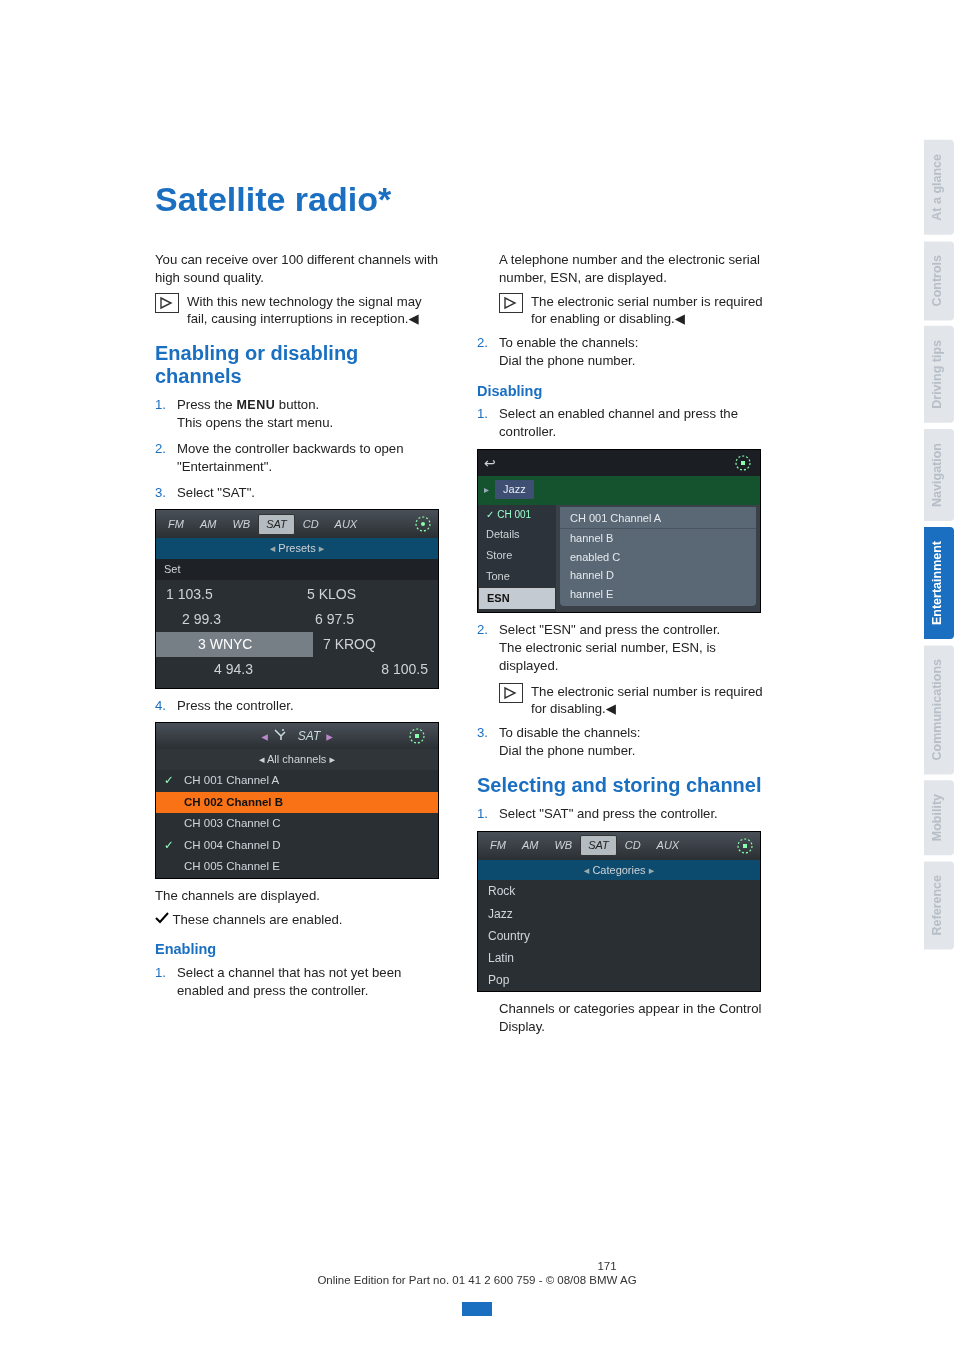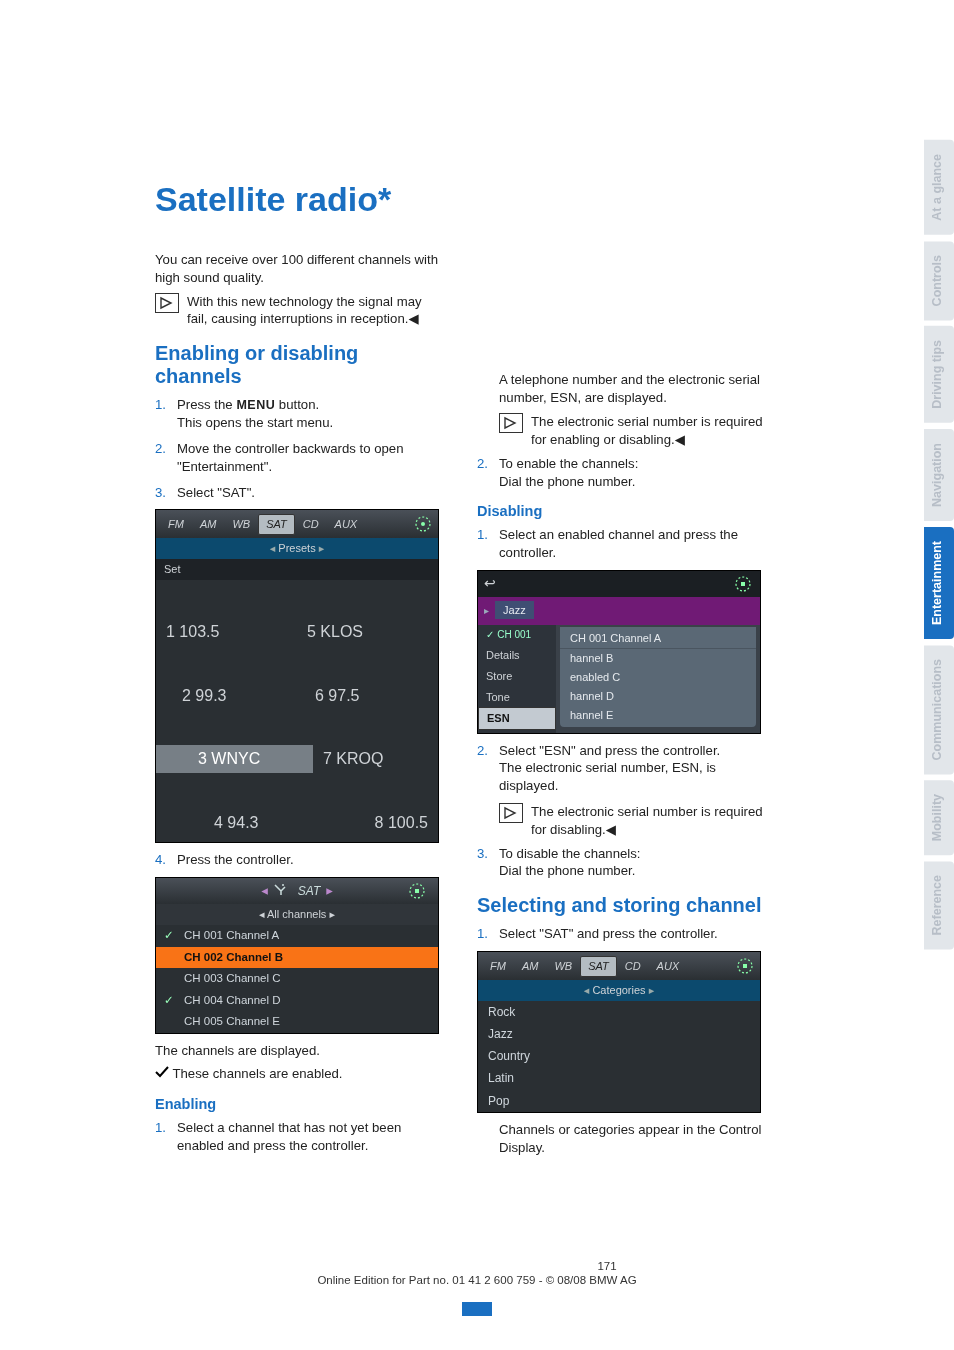--- a/index.html
+++ b/index.html
@@ -1,18 +1,18 @@
 <!DOCTYPE html>
 <html><head>
 <meta charset="utf-8">
 <style>
   * { box-sizing: border-box; margin: 0; padding: 0; }
   body { width: 954px; height: 1350px; position: relative; font-family: Arial, Helvetica, sans-serif; color: #222; background: #fff; }
   .page { position: absolute; left: 0; top: 0; width: 954px; height: 966px; padding: 180px 40px 28px 155px; }
-  .cols { display: flex; gap: 36px; align-items: flex-end; }
+  .cols { display: flex; gap: 36px; }
   .col { width: 286px; font-size: 13.2px; line-height: 1.35; }
   h1 { color: #1a6fc1; font-size: 34px; font-weight: bold; margin-bottom: 26px; }
   h2 { color: #1a6fc1; font-size: 20px; font-weight: bold; margin: 14px 0 8px 0; line-height: 1.15; }
   h3 { color: #1a6fc1; font-size: 14.5px; font-weight: bold; margin: 12px 0 4px 0; }
   p { margin: 6px 0; }
   ol { list-style: none; margin: 4px 0; }
   ol > li { margin: 4px 0 8px 0; padding-left: 22px; position: relative; }
   ol > li .num { position: absolute; left: 0; color: #1a6fc1; }
   .note { display: flex; margin: 6px 0; }
   .note-icon { width: 24px; height: 20px; border: 1px solid #333; flex: 0 0 24px; margin-right: 8px; position: relative; }
@@ -21,21 +21,21 @@
   .check { display: inline-block; width: 14px; }
   .fig { width: 284px; margin: 8px 0; background: #2a2f33; border: 1px solid #000; }
   .fig-tabs { display: flex; align-items: center; background: linear-gradient(#4a5058,#2a2f33); height: 28px; padding: 0 4px; }
   .ftab { font-size: 11px; color: #cfd3d7; padding: 4px 8px; font-style: italic; }
   .ftab.sel { background: #b4bcc2; color: #222; border: 1px solid #333; border-radius: 2px; padding: 2px 7px; }
   .knob { width: 22px; height: 22px; margin-left: auto; color: #9aa; }
   .fig-sub { text-align: center; color: #cfd3d7; font-size: 11px; padding: 3px 0; background: #0c4a6e; }
   .fig-sub .arr { color: #9aa; }
   .fig-body { padding: 2px 0 6px 0; }
   .fig-set { background: #1e2226; color: #cfd3d7; font-size: 11px; padding: 3px 8px; }
-  .preset-row { display: flex; color: #cfd3d7; font-size: 16px; margin-top: 36px; }
+  .preset-row { display: flex; color: #cfd3d7; font-size: 14px; }
   .preset-row > div { flex: 1; padding: 3px 10px; }
   .preset-row > div.selrow { background: #777f86; color: #fff; }
   .preset-row.altL > div:first-child { padding-left: 26px; }
   .preset-row.altR > div:first-child { padding-left: 42px; }
   .fig2-head { display: flex; align-items: center; justify-content: center; background: linear-gradient(#4a5058,#2a2f33); height: 26px; color: #b8c; }
   .fig2-head .sat { color: #cdd; font-size: 12px; font-style: italic; margin: 0 6px; }
   .fig2-sub { text-align: center; color: #cfd3d7; font-size: 11px; padding: 3px 0; background: #30353a; }
   .clist { font-size: 11.5px; color: #cfd6dc; }
   .crow { padding: 3px 10px 3px 28px; position: relative; }
   .crow .chk { position: absolute; left: 8px; top: 3px; color: #9fb; }
@@ -190,21 +190,21 @@
       <div class="fig">
         <div class="fig3-top">
           <span class="back-icon">↩</span>
           <span class="knob" style="margin-left:auto;">
             <svg width="22" height="22" viewBox="0 0 22 22">
                 <circle cx="11" cy="11" r="7" fill="none" stroke="#8fa" stroke-width="1.2" stroke-dasharray="2 2"></circle>
                 <rect x="9" y="9" width="4" height="4" fill="#8fa"></rect>
               </svg>
           </span>
         </div>
-        <div style="background:#701a75; padding-bottom:2px;">
+        <div style="background:#14532d; padding-bottom:2px;">
           <span style="color:#9ab; font-size:10px; padding-left:6px;">▸</span><span class="fig3-cat">Jazz</span>
         </div>
         <div class="fig3-split">
           <div class="fig3-left">
             <div style="color:#9fc; font-size:10px;">✓ CH 001</div>
             <div>Details</div>
             <div>Store</div>
             <div>Tone</div>
             <div class="esn">ESN</div>
           </div>

